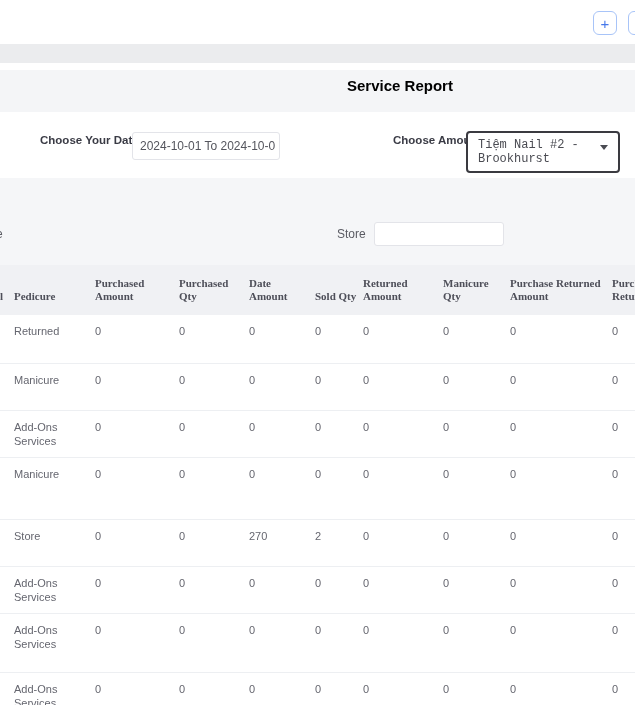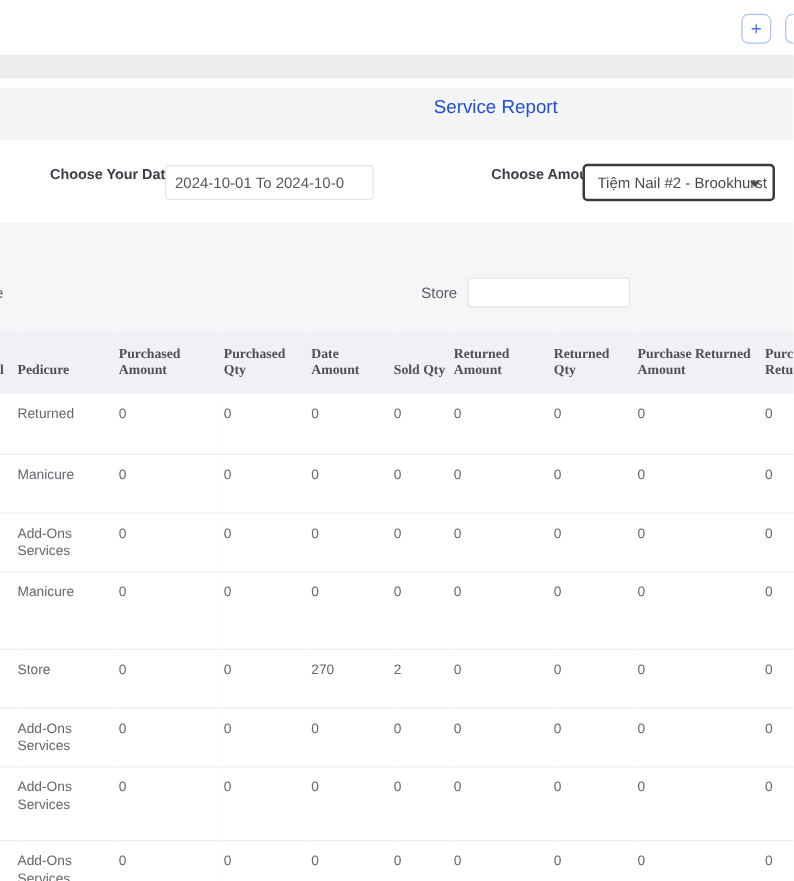--- a/index.html
+++ b/index.html
@@ -13,30 +13,30 @@
     font-size:15px;line-height:21px;text-align:center;padding:0;cursor:pointer;}
   .btn-add{left:593px;}
   .btn-partial{left:628px;}
 
   
   .band{position:absolute;left:0;top:44px;width:635px;height:19px;background:#ebecee;}
 
   
   .card1{position:absolute;left:0;top:63px;width:635px;height:115px;background:#ffffff;}
   .card1-header{position:absolute;left:0;top:7px;width:635px;height:42px;background:#f4f5f7;}
-  .page-title{position:absolute;left:347px;top:14px;font-size:15px;font-weight:normal;color:#1d4ed8;}
+  .page-title{position:absolute;left:347px;top:14px;font-size:15px;font-weight:bold;color:#000000;}
   .fld-label{position:absolute;top:71px;font-size:11.5px;font-weight:bold;color:#3a3b45;}
   .date-label{left:40px;}
   .store-label{left:393px;}
-  .date-input{position:absolute;left:132px;top:69px;width:167px;height:28px;box-sizing:border-box;
+  .date-input{position:absolute;left:132px;top:69px;width:148px;height:28px;box-sizing:border-box;
     border:1px solid #e3e4e9;border-radius:3px;padding:0 2px 0 7px;font-size:12px;color:#54555d;
     font-family:"Liberation Sans","DejaVu Sans",sans-serif;background:#fff;outline:none;}
-  .store-select{position:absolute;left:466px;top:68px;width:154px;height:30px;box-sizing:border-box;
+  .store-select{position:absolute;left:466px;top:68px;width:154px;height:42px;box-sizing:border-box;
     border:2px solid #3a3a40;border-radius:4px;background:#fff;display:flex;align-items:center;
-    padding-left:10px;font-size:12px;color:#4a4b52;cursor:pointer;}
+    padding-left:10px;font-size:12px;color:#4a4b52;cursor:pointer;font-family:Liberation Mono, monospace;}
   .caret{position:absolute;right:10px;top:12px;width:0;height:0;
     border-left:4px solid transparent;border-right:4px solid transparent;border-top:5px solid #4a4b52;}
 
   
   .section2{position:absolute;left:0;top:178px;width:635px;height:527px;background:#f5f6f8;}
   .search-label{position:absolute;left:337px;top:49px;font-size:12px;color:#5a5b63;}
   .search-input{position:absolute;left:374px;top:44px;width:130px;height:24px;box-sizing:border-box;
     border:1px solid #e3e4e9;border-radius:3px;background:#fff;outline:none;padding:0 6px;
     font-size:12px;color:#54555d;font-family:"Liberation Sans","DejaVu Sans",sans-serif;}
   .left-frag{position:absolute;left:-4px;top:49px;font-size:12px;color:#5a5b63;}
@@ -109,21 +109,21 @@
         </colgroup>
         <thead>
           <tr>
             <th class="frag">l</th>
             <th>Pedicure</th>
             <th>Purchased Amount</th>
             <th>Purchased Qty</th>
             <th>Date Amount</th>
             <th>Sold Qty</th>
             <th>Returned Amount</th>
-            <th>Returned Qty</th>
+            <th>Manicure Qty</th>
             <th>Purchase Returned Amount</th>
             <th>Purchase Returned Qty</th>
           </tr>
         </thead>
         <tbody>
             <tr>
               <td></td>
               <td>Returned</td>
               <td>0</td>
               <td>0</td>

